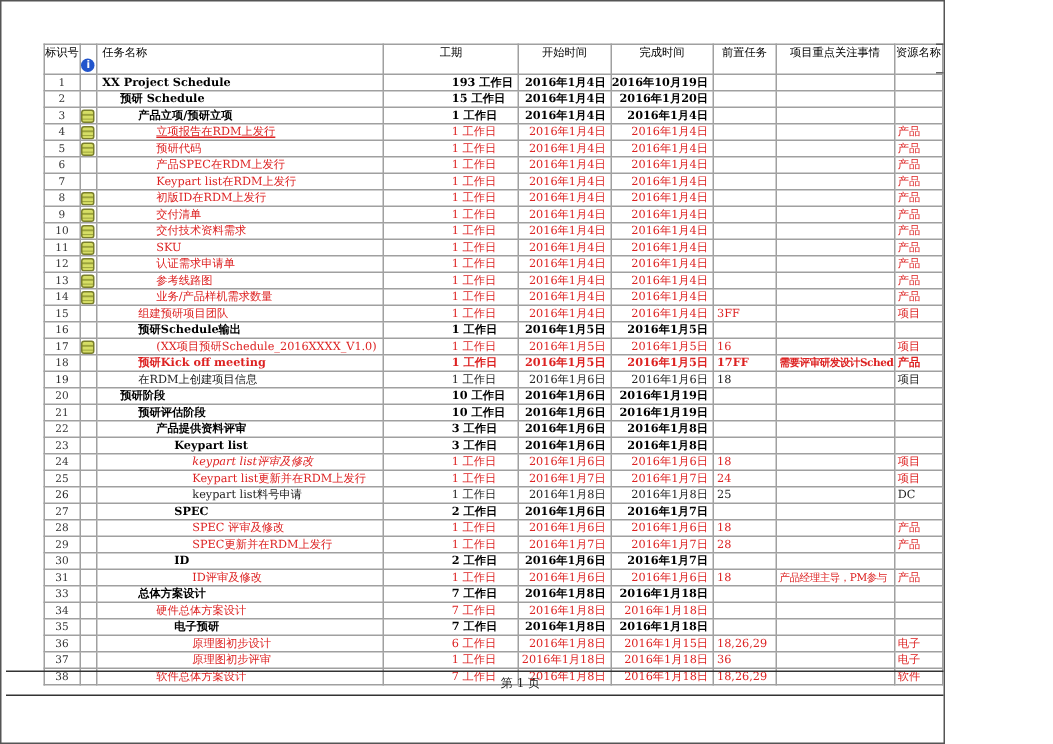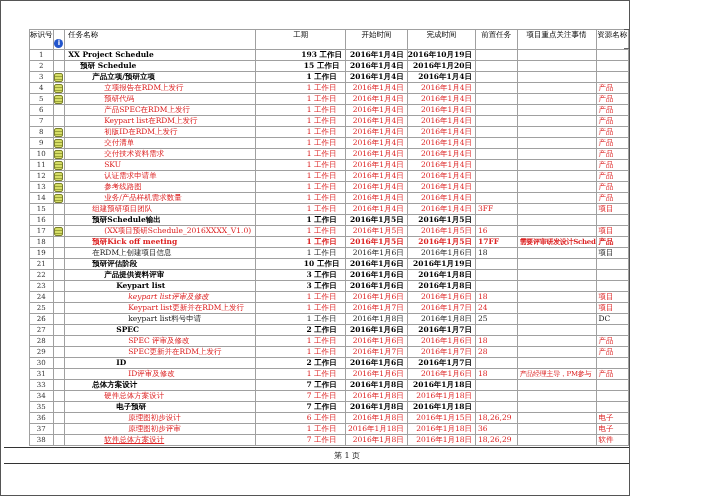--- a/index.html
+++ b/index.html
@@ -22,21 +22,21 @@
   thead th{
     font-weight:normal;color:#000;vertical-align:top;padding-top:2px;
     text-align:center;border-bottom-color:#666;background:#fff;font-size:7.5px;
   }
   thead th.h-name{text-align:left;padding-left:3px;}
   thead th.h-ind{vertical-align:bottom;padding-bottom:1px;}
   tbody tr{height:10.5px;}
   tbody td{vertical-align:middle;color:#222;}
   tbody td.c-id{text-align:center;color:#333;font-weight:normal;font-size:7px;}
   tbody td.c-name{text-align:left;}
-  tbody td.c-dur{text-align:center;padding-right:3px;padding-left:45px;}
+  tbody td.c-dur{text-align:left;padding-right:3px;padding-left:45px;}
   tbody td.c-start,tbody td.c-finish{text-align:right;padding-right:3px;}
   tbody td.c-pred{text-align:left;padding-left:2px;}
   tbody td.c-notes{text-align:left;padding-left:2px;font-size:7px;letter-spacing:-0.3px;}
   tbody td.c-res{text-align:left;padding-left:2px;}
   tbody td.c-ind{text-align:center;}
   tr.bold td{font-weight:bold;color:#000;}
   tr.red td{color:var(--red,#dd2222);}
   tr.redbold td{color:var(--red,#dd2222);font-weight:bold;}
   tr.plain td{color:#222;}
   tr.bold td.c-id,tr.red td.c-id,tr.redbold td.c-id{color:#333;font-weight:normal;}
@@ -120,21 +120,21 @@
           <td class="c-dur">1 工作日</td>
           <td class="c-start">2016年1月4日</td>
           <td class="c-finish">2016年1月4日</td>
           <td class="c-pred"></td>
           <td class="c-notes"></td>
           <td class="c-res"></td>
         </tr>
         <tr class="red">
           <td class="c-id">4</td>
           <td class="c-ind"><span class="note-icon"></span></td>
-          <td class="c-name" style="padding-left: 39px;">立项报告在RDM上发行</td>
+          <td class="c-name" style="padding-left: 39px; text-decoration: underline;">立项报告在RDM上发行</td>
           <td class="c-dur">1 工作日</td>
           <td class="c-start">2016年1月4日</td>
           <td class="c-finish">2016年1月4日</td>
           <td class="c-pred"></td>
           <td class="c-notes"></td>
           <td class="c-res">产品</td>
         </tr>
         <tr class="red">
           <td class="c-id">5</td>
           <td class="c-ind"><span class="note-icon"></span></td>
@@ -292,20 +292,31 @@
         <tr class="plain">
           <td class="c-id">19</td>
           <td class="c-ind"></td>
           <td class="c-name" style="padding-left: 27px;">在RDM上创建项目信息</td>
           <td class="c-dur">1 工作日</td>
           <td class="c-start">2016年1月6日</td>
           <td class="c-finish">2016年1月6日</td>
           <td class="c-pred">18</td>
           <td class="c-notes"></td>
           <td class="c-res">项目</td>
+        </tr>
+        <tr class="bold">
+          <td class="c-id">20</td>
+          <td class="c-ind"></td>
+          <td class="c-name" style="padding-left: 15px;">预研阶段</td>
+          <td class="c-dur">10 工作日</td>
+          <td class="c-start">2016年1月6日</td>
+          <td class="c-finish">2016年1月19日</td>
+          <td class="c-pred"></td>
+          <td class="c-notes"></td>
+          <td class="c-res"></td>
         </tr>
         <tr class="bold">
           <td class="c-id">21</td>
           <td class="c-ind"></td>
           <td class="c-name" style="padding-left: 27px;">预研评估阶段</td>
           <td class="c-dur">10 工作日</td>
           <td class="c-start">2016年1月6日</td>
           <td class="c-finish">2016年1月19日</td>
           <td class="c-pred"></td>
           <td class="c-notes"></td>
@@ -472,21 +483,21 @@
           <td class="c-dur">1 工作日</td>
           <td class="c-start">2016年1月18日</td>
           <td class="c-finish">2016年1月18日</td>
           <td class="c-pred">36</td>
           <td class="c-notes"></td>
           <td class="c-res">电子</td>
         </tr>
         <tr class="red">
           <td class="c-id">38</td>
           <td class="c-ind"></td>
-          <td class="c-name" style="padding-left: 39px; text-decoration: underline;">软件总体方案设计</td>
+          <td class="c-name" style="padding-left: 39px;">软件总体方案设计</td>
           <td class="c-dur">7 工作日</td>
           <td class="c-start">2016年1月8日</td>
           <td class="c-finish">2016年1月18日</td>
           <td class="c-pred">18,26,29</td>
           <td class="c-notes"></td>
           <td class="c-res">软件</td>
         </tr>
       </tbody>
   </table>
 

